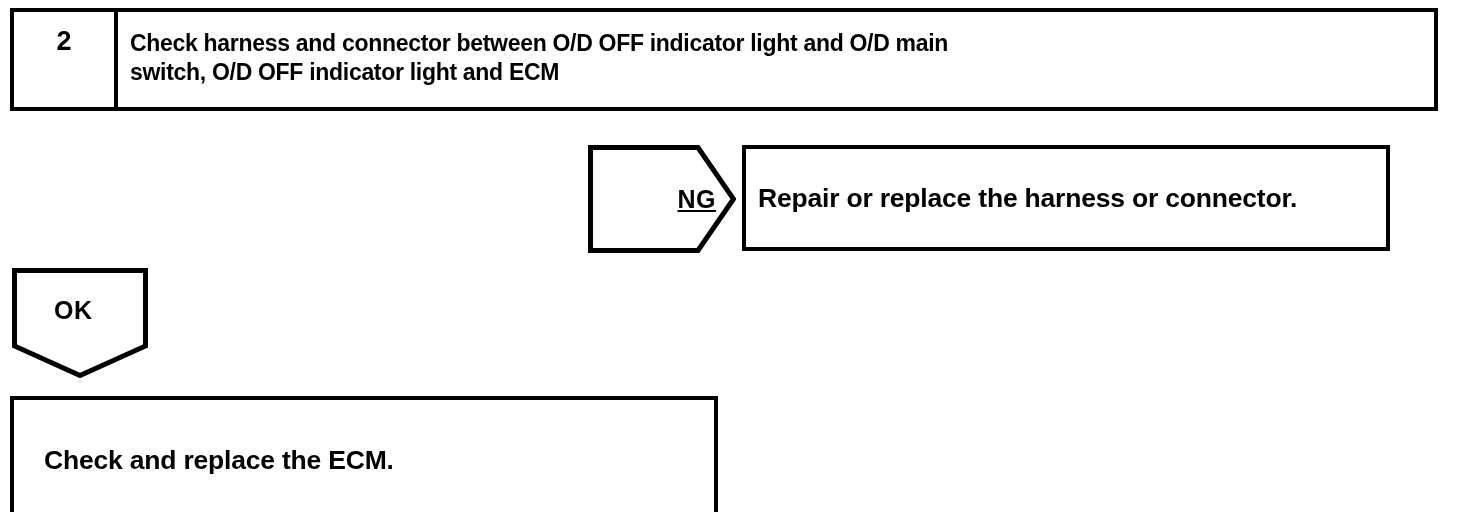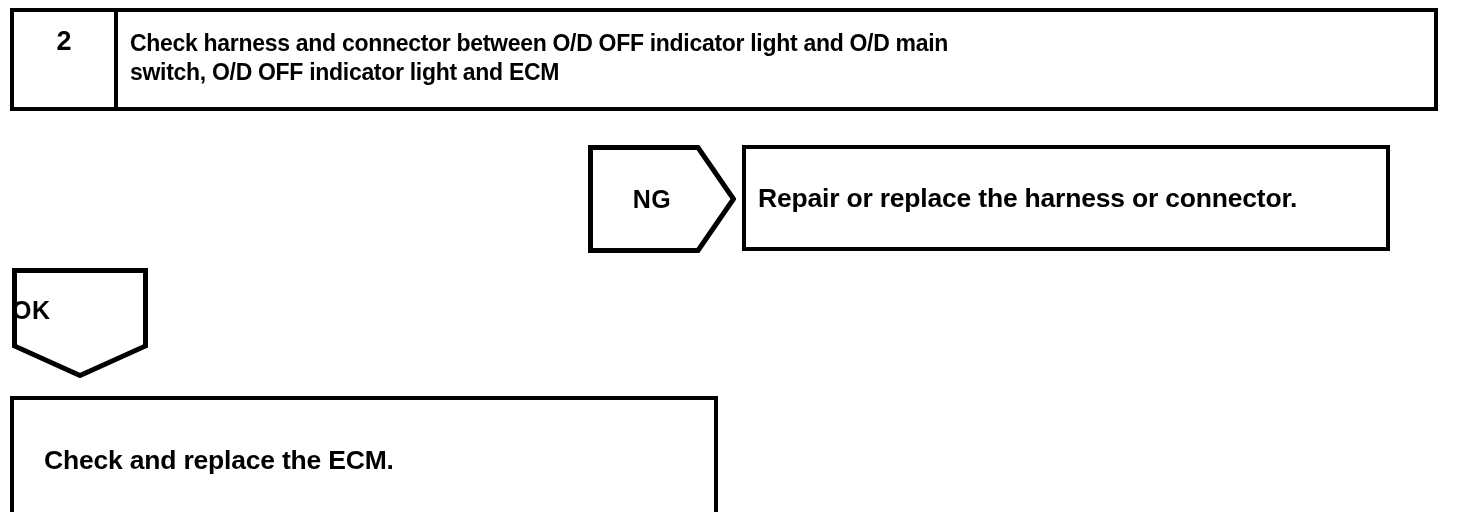--- a/index.html
+++ b/index.html
@@ -85,22 +85,23 @@
     height: 108px;
   }
   #ng-label {
     position: absolute;
     left: 588px;
     top: 145px;
     width: 128px;
     height: 108px;
     display: flex;
     align-items: center;
-    justify-content: center;
+    justify-content: flex-end;
     pointer-events: none;
+    text-decoration: underline;
   }
   #ng-label-text {
     font-size: 25px;
     font-weight: bold;
     color: #000000;
     letter-spacing: 0.5px;
     line-height: 1;
   }
 
   #ng-result-box {
@@ -136,20 +137,21 @@
   }
   #ok-label {
     position: absolute;
     left: 12px;
     top: 268px;
     width: 112px;
     height: 84px;
     display: flex;
     align-items: center;
     justify-content: flex-start;
+    padding-left: 42px;
     box-sizing: border-box;
     pointer-events: none;
   }
   #ok-label-text {
     font-size: 25px;
     font-weight: bold;
     color: #000000;
     letter-spacing: 0.5px;
     line-height: 1;
   }

